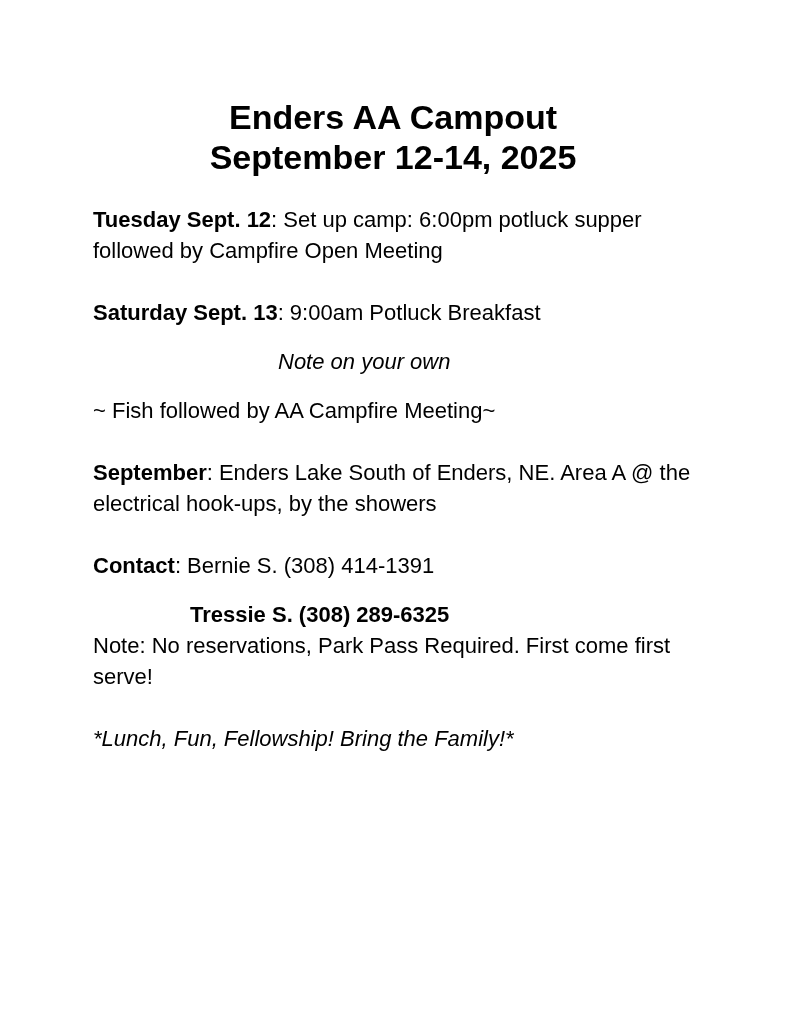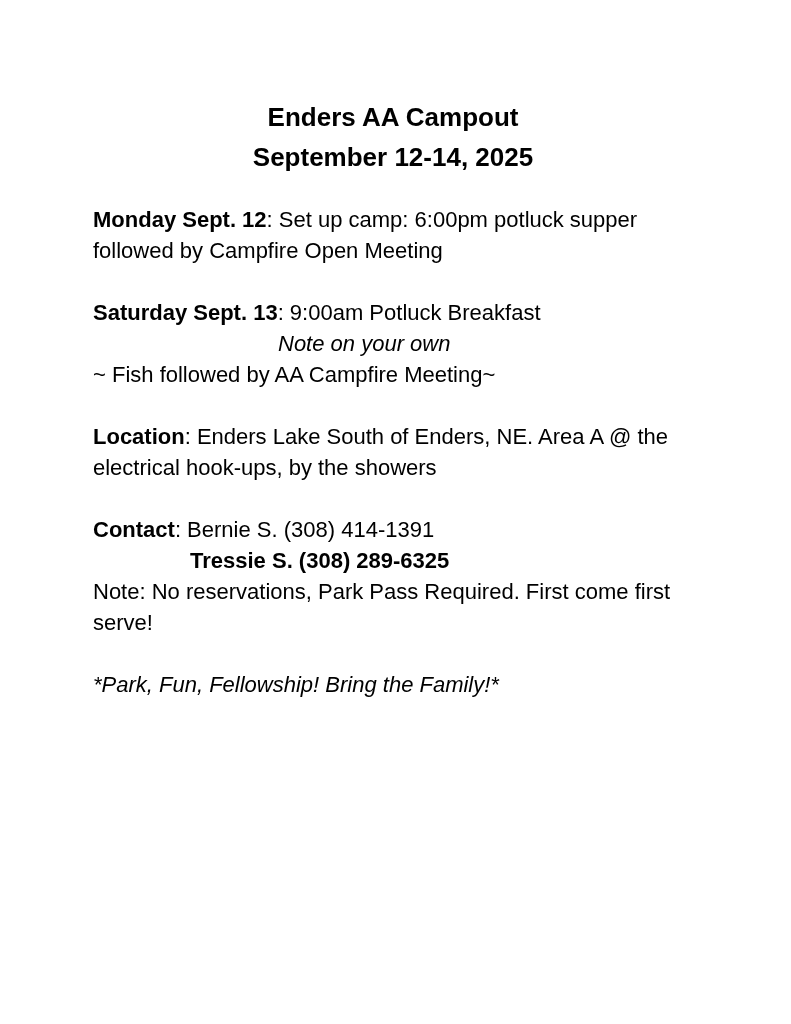--- a/index.html
+++ b/index.html
@@ -18,63 +18,63 @@
     padding: 97px 98px 0 93px;
   }
   .content {
     width: 600px;
     font-size: 22px;
     line-height: 31px;
   }
   .title-block {
     text-align: center;
     font-weight: bold;
-    font-size: 26px;
+    font-size: 34px;
     line-height: 40px;
     margin-bottom: 27px;
   }
   .title-line { display: block; }
   .para { margin-bottom: 31px; }
   .para:last-child { margin-bottom: 0; }
   .label { font-weight: bold; }
-  .line { display: block; }
+  .line { display: block; margin-top: 18px; }
   .indent-schedule { padding-left: 185px; }
   .indent-contact { padding-left: 97px; font-weight: bold; }
   .italic { font-style: italic; }
 </style>
 </head>
 <body>
 
 <div class="page">
   <div class="content">
 
     <div class="title-block">
       <span class="title-line">Enders AA Campout</span>
       <span class="title-line">September 12-14, 2025</span>
     </div>
 
     <div class="para">
-      <span class="label">Monday Sept. 12</span><span>: Set up camp: 6:00pm potluck supper followed by Campfire Open Meeting</span>
+      <span class="label">Tuesday Sept. 12</span><span>: Set up camp: 6:00pm potluck supper followed by Campfire Open Meeting</span>
     </div>
 
     <div class="para">
       <span class="line"><span class="label">Saturday Sept. 13</span><span>: 9:00am Potluck Breakfast</span></span>
       <span class="line indent-schedule italic">Note on your own</span>
       <span class="line">~ Fish followed by AA Campfire Meeting~</span>
     </div>
 
     <div class="para">
     </div>
 
     <div class="para">
-      <span class="label">Location</span><span>: Enders Lake South of Enders, NE. Area A @ the electrical hook-ups, by the showers</span>
+      <span class="label">September</span><span>: Enders Lake South of Enders, NE. Area A @ the electrical hook-ups, by the showers</span>
     </div>
 
     <div class="para">
       <span class="line"><span class="label">Contact</span><span>: Bernie S. (308) 414-1391</span></span>
       <span class="line indent-contact">Tressie S. (308) 289-6325</span>
       <span>Note: No reservations, Park Pass Required. First come first serve!</span>
     </div>
 
-    <div class="para italic">*Park, Fun, Fellowship! Bring the Family!*</div>
+    <div class="para italic">*Lunch, Fun, Fellowship! Bring the Family!*</div>
 
   </div>
 </div>
 
 </body></html>

